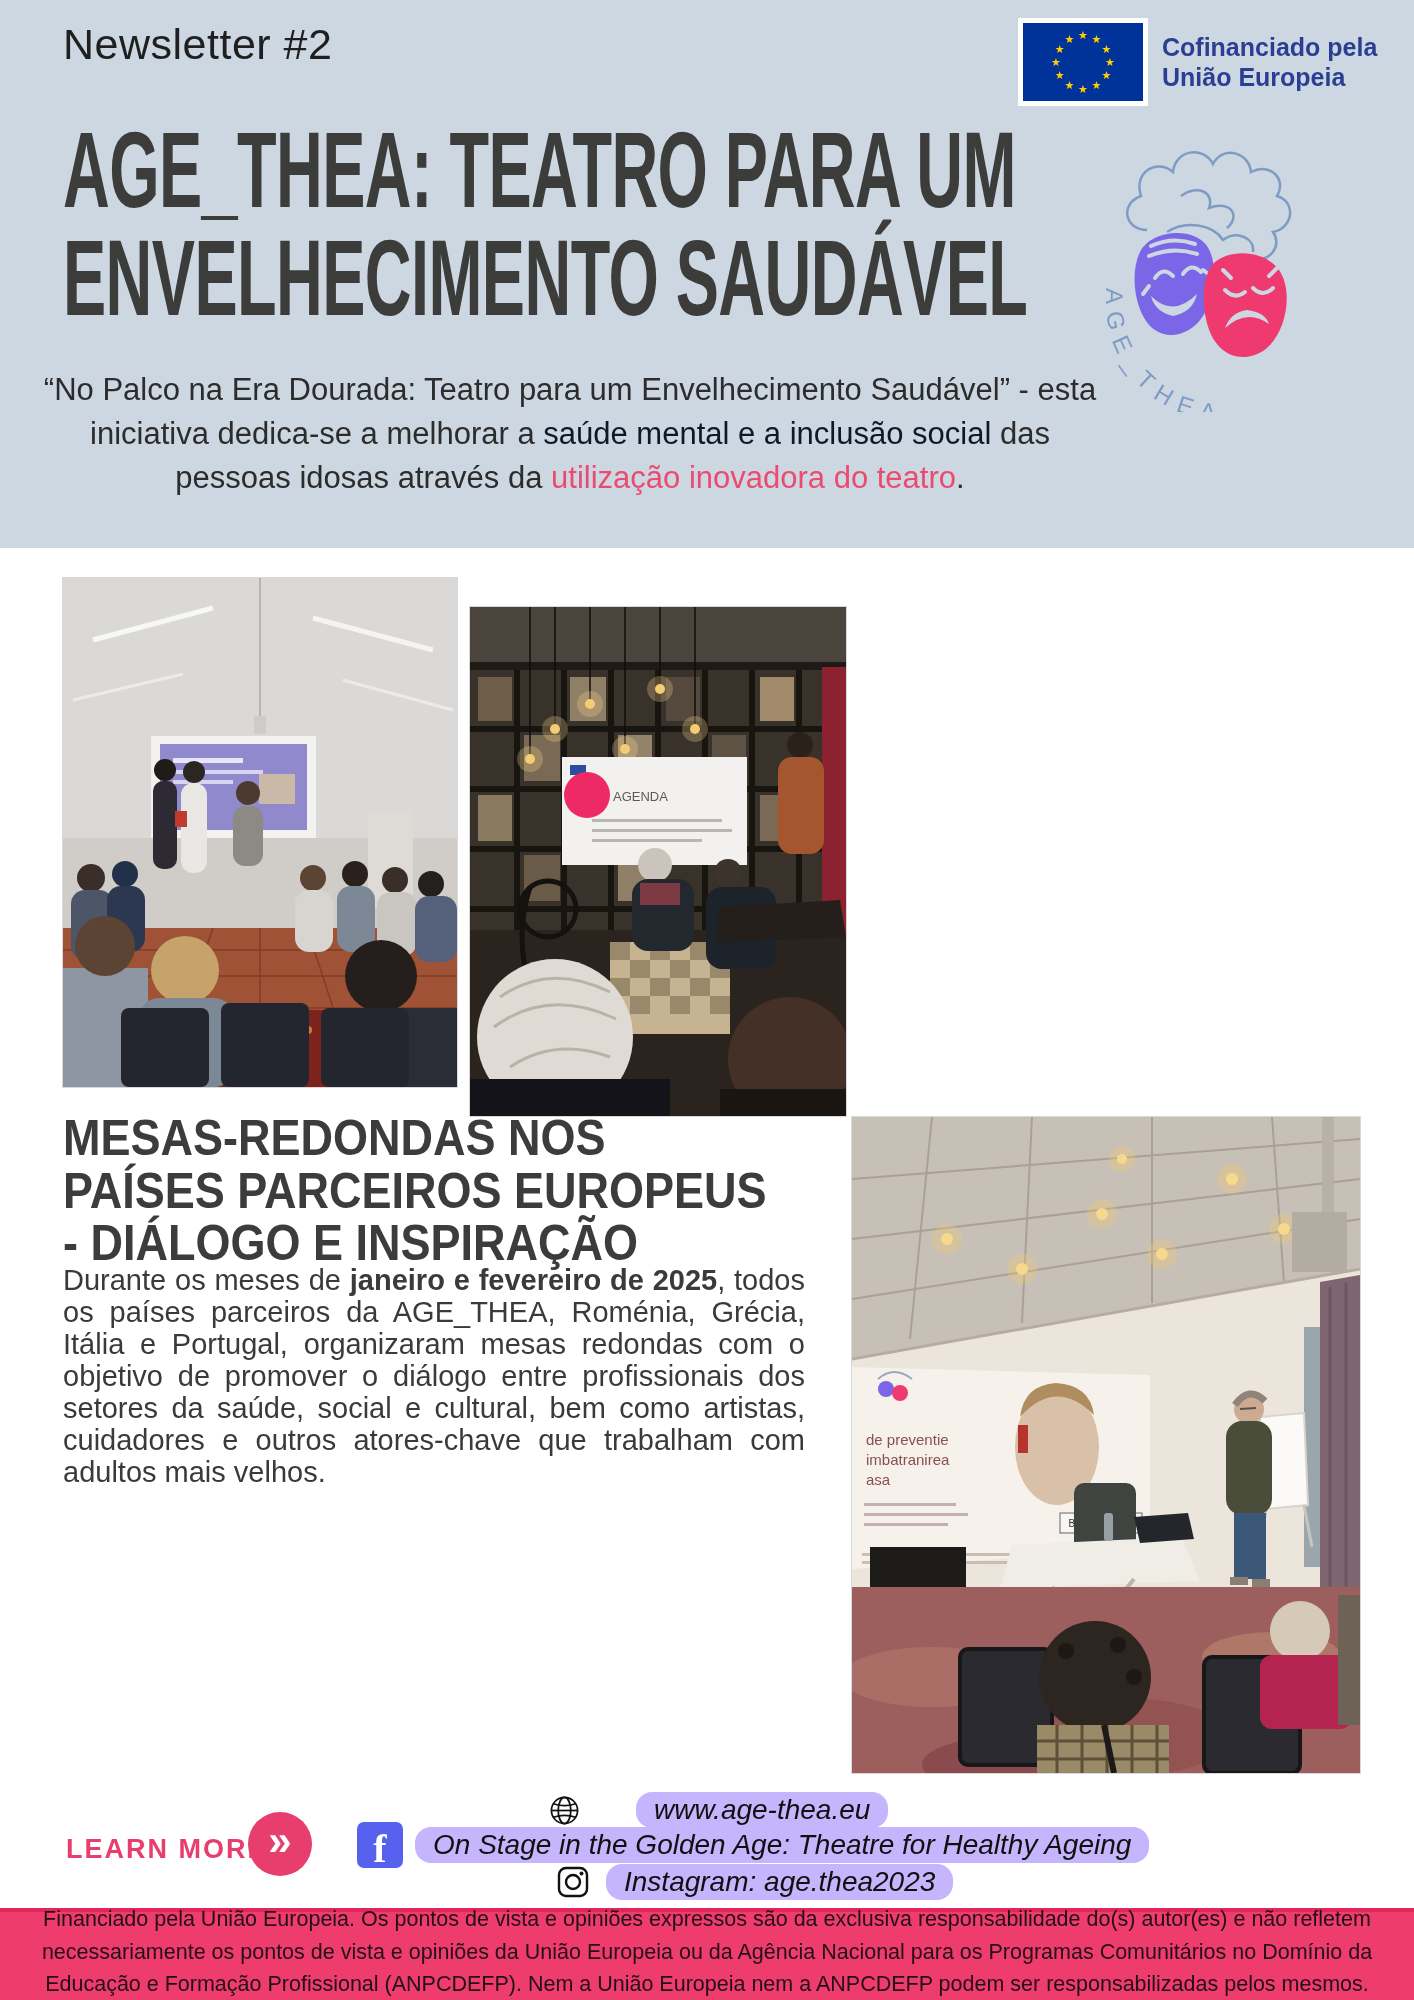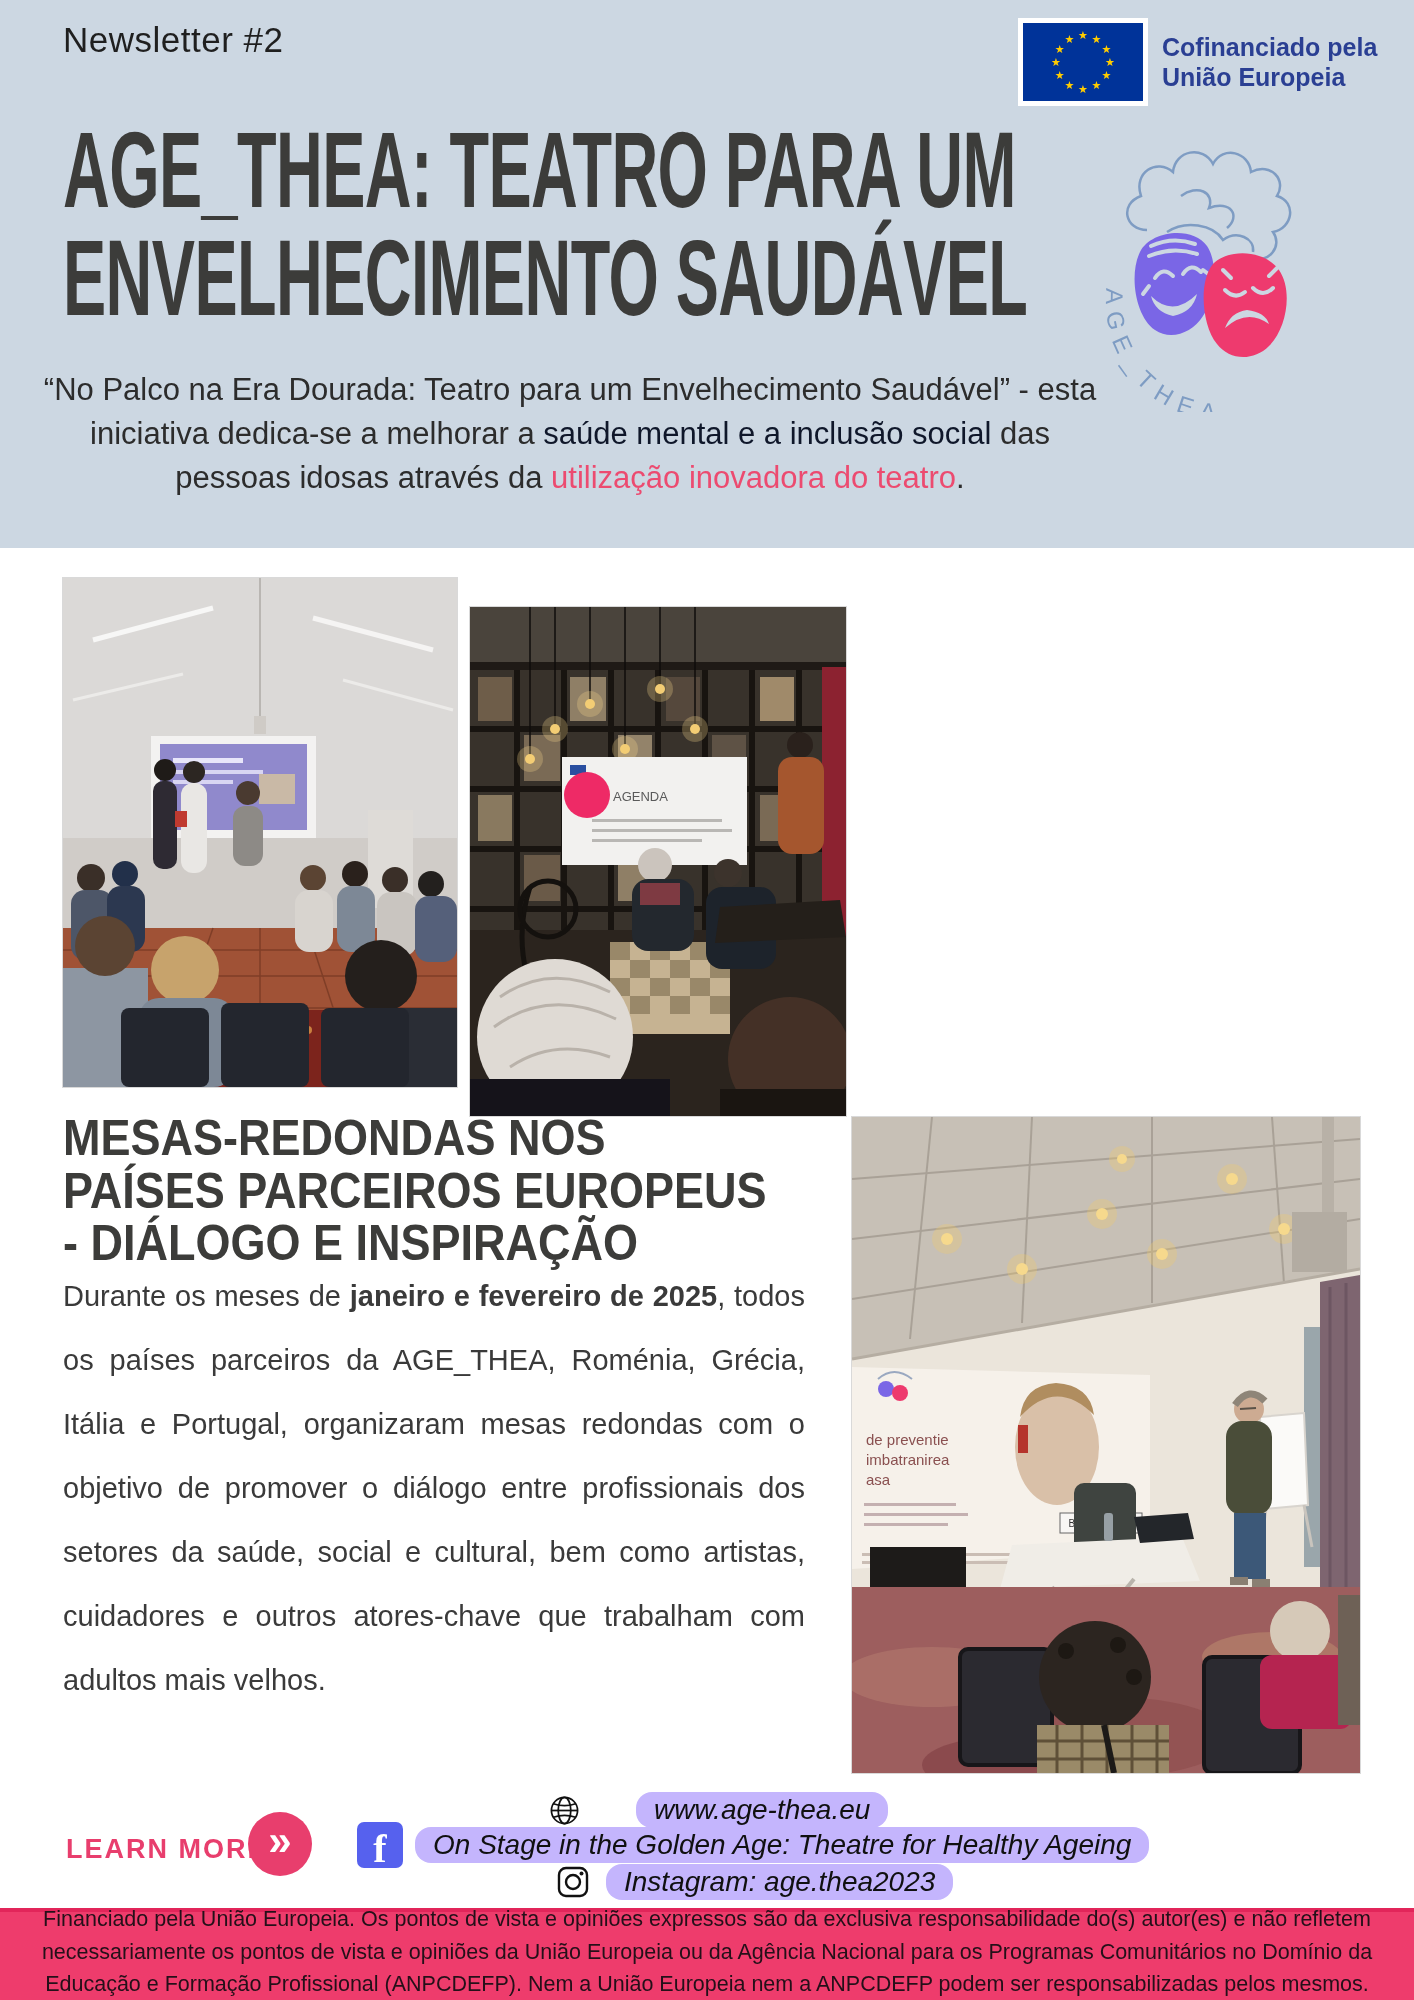--- a/index.html
+++ b/index.html
@@ -4,21 +4,21 @@
 <style>
   * { box-sizing: border-box; }
   html,body { margin:0; padding:0; background:#888; }
   .page {
     position:relative; width:1414px; height:2000px; margin:0 auto;
     background:#ffffff; overflow:hidden;
     font-family:"Liberation Sans", sans-serif;
   }
   
   .header { position:absolute; left:0; top:0; width:1414px; height:548px; background:#ccd7e2; }
-  .newsletter-label { position:absolute; left:63px; top:20px; font-size:35px; font-weight:500; color:#1f1f1f; letter-spacing:0.5px; }
+  .newsletter-label { position:absolute; left:63px; top:20px; font-size:43px; font-weight:500; color:#1f1f1f; letter-spacing:0.5px; }
   .eu-badge { position:absolute; left:1018px; top:18px; display:flex; align-items:center; gap:14px; }
   .eu-flag { width:130px; height:88px; display:block; }
   .eu-text { font-size:25px; font-weight:700; color:#2a3f93; line-height:1.22; }
   .title { position:absolute; left:63px; top:116px; margin:0; }
   .title-line { font-size:108px; font-weight:700; color:#3c3c3a; line-height:1.0; letter-spacing:-1px;
     white-space:nowrap; transform:scaleX(0.60); transform-origin:0 0; }
   .logo-wrap { position:absolute; left:1085px; top:112px; width:262px; height:300px; }
   .intro { position:absolute; left:40px; top:368px; width:1060px; margin:0; text-align:center;
     font-size:31px; line-height:1.42; color:#2c2c2c; }
   .accent-purple { color:#0f172a; }
@@ -31,21 +31,21 @@
   .photo { position:absolute; margin:0; box-shadow:0 0 0 1px #d9d9d9; overflow:hidden; background:#ddd; }
   .photo svg { display:block; width:100%; height:100%; }
   #photo1 { left:63px;  top:578px;  width:394px; height:509px; }
   #photo2 { left:470px; top:578px;  width:376px; height:509px;margin-top:29px; }
   #photo3 { left:852px; top:1117px; width:508px; height:656px; }
   
   .section-heading { position:absolute; left:63px; top:1112px; margin:0; }
   .heading-line { font-size:50px; font-weight:700; color:#3c3c3a; line-height:1.05; white-space:nowrap;
     transform:scaleX(0.9); transform-origin:0 0; }
   .body-par { position:absolute; left:63px; top:1264px; width:742px; margin:0;
-    font-size:29px; line-height:64px; color:#3a3a3a; text-align:justify; }
+    font-size:29px; line-height:32px; color:#3a3a3a; text-align:justify; }
   
   .learn-more-label { position:absolute; left:66px; top:1834px; font-size:27px; font-weight:700;
     letter-spacing:2px; color:#e83e6d; }
   .learn-more-btn { position:absolute; left:248px; top:1812px; width:64px; height:64px; border-radius:50%;
     background:#e83e6d; color:#fff; display:flex; align-items:center; justify-content:center;
     font-size:42px; font-weight:700; cursor:pointer; }
   .learn-more-btn span { margin-top:-6px; }
   .social-row { position:absolute; display:flex; align-items:center; font-size:28px; color:#101010; }
   .pill { background:#c4b5fd; border-radius:16px; padding:2px 18px; white-space:nowrap;font-style:italic; }
   #row-website   { left:549px; top:1792px; gap:56px; }

